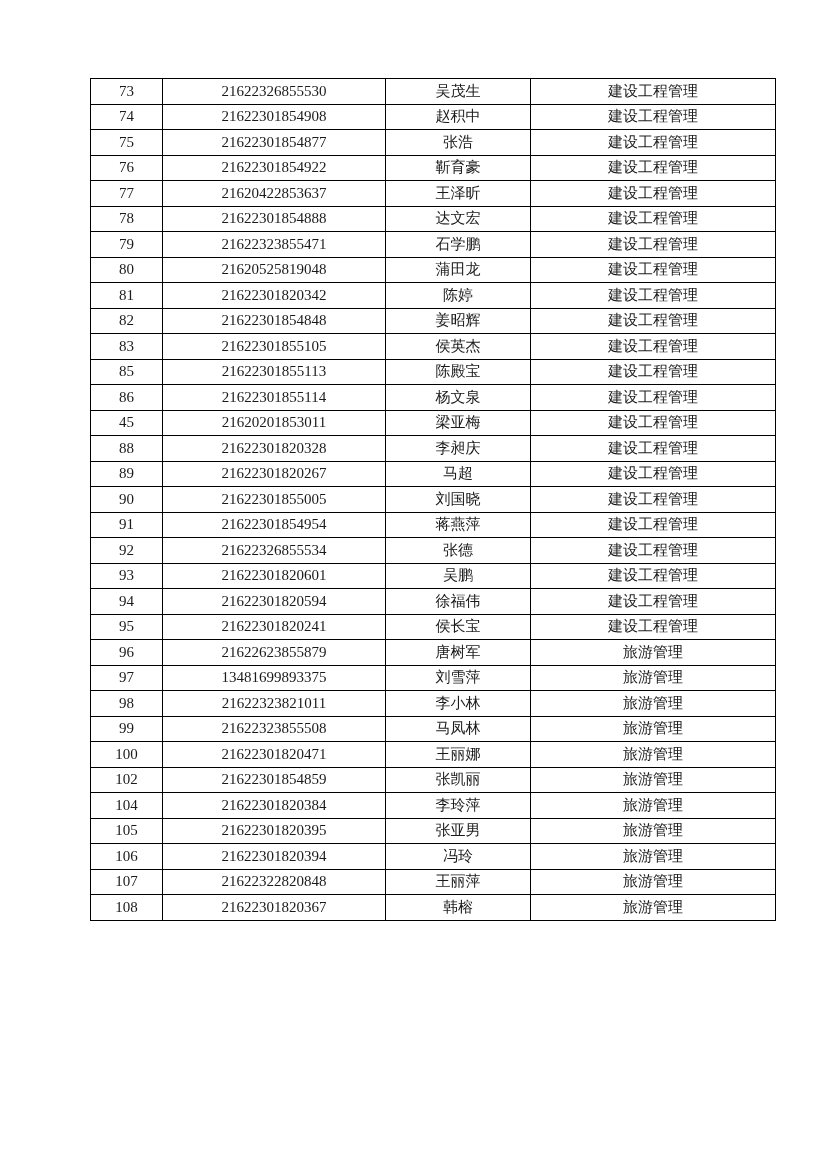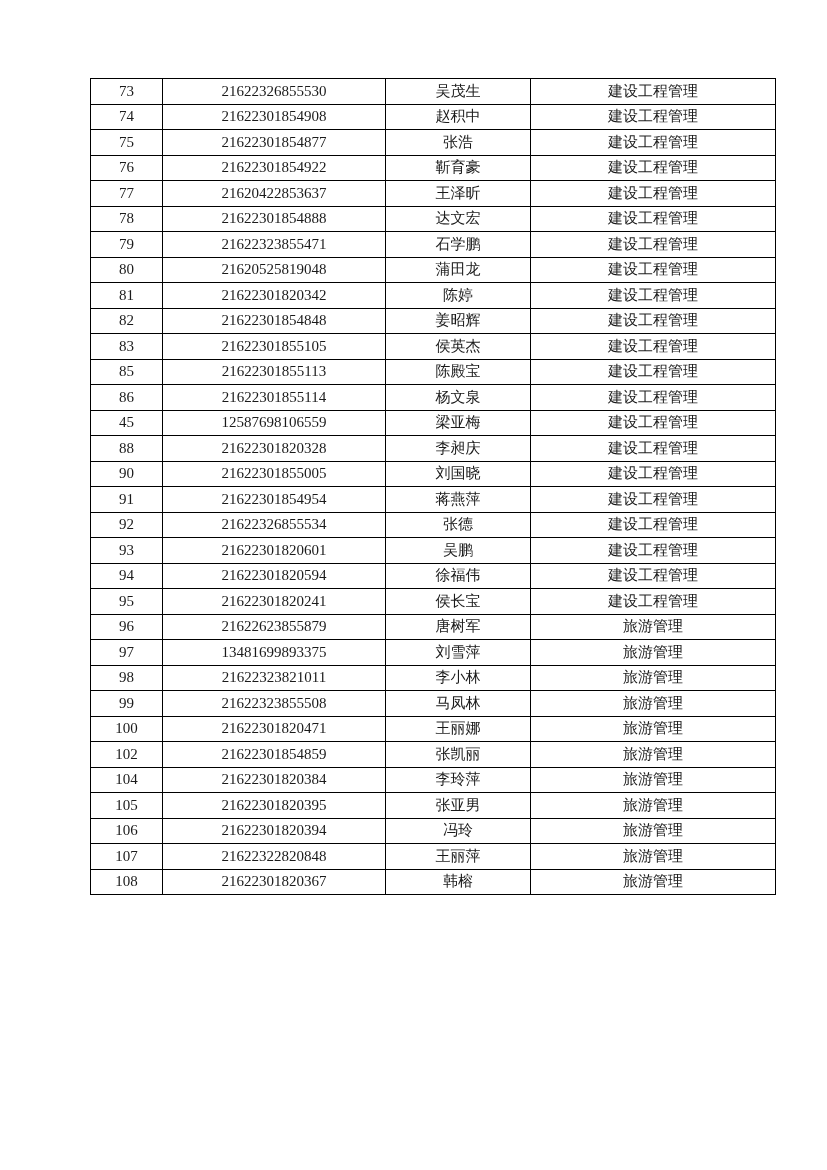--- a/index.html
+++ b/index.html
@@ -128,28 +128,34 @@
           <td>建设工程管理</td>
         </tr>
         <tr>
           <td>86</td>
           <td>21622301855114</td>
           <td>杨文泉</td>
           <td>建设工程管理</td>
         </tr>
         <tr>
           <td>45</td>
-          <td>12587698106559</td>
+          <td>21620201853011</td>
           <td>梁亚梅</td>
           <td>建设工程管理</td>
         </tr>
         <tr>
           <td>88</td>
           <td>21622301820328</td>
           <td>李昶庆</td>
+          <td>建设工程管理</td>
+        </tr>
+        <tr>
+          <td>89</td>
+          <td>21622301820267</td>
+          <td>马超</td>
           <td>建设工程管理</td>
         </tr>
         <tr>
           <td>90</td>
           <td>21622301855005</td>
           <td>刘国晓</td>
           <td>建设工程管理</td>
         </tr>
         <tr>
           <td>91</td>

